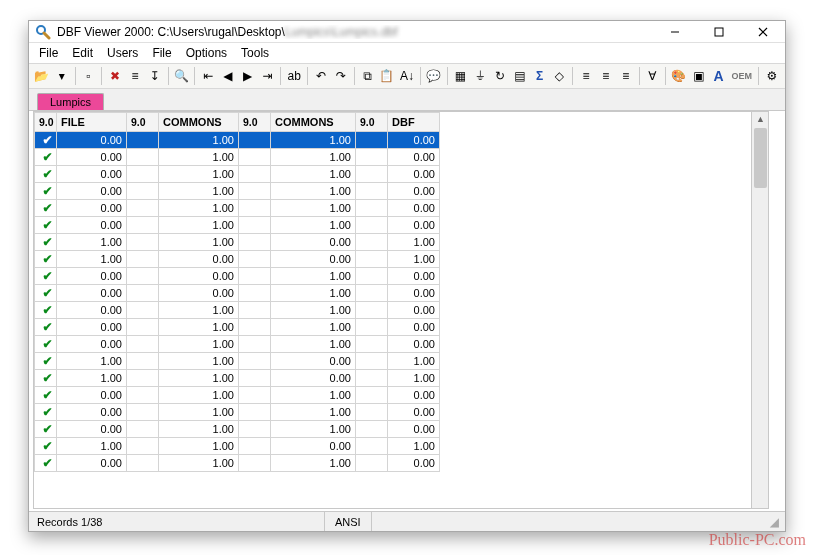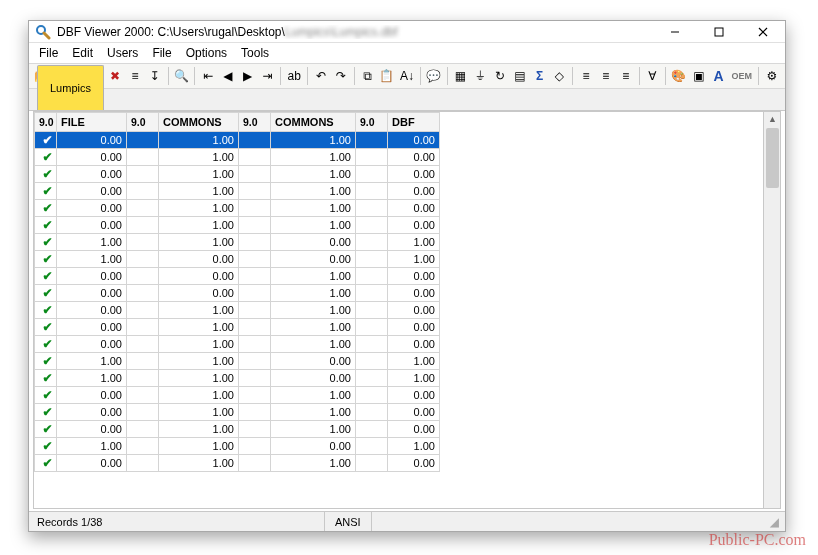--- a/index.html
+++ b/index.html
@@ -115,35 +115,35 @@
   
   .tabsrow {
     height: 22px;
     background: #f0f0f0;
     border-bottom: 1px solid #c8c8c8;
     display: flex;
     align-items: flex-end;
     padding-left: 8px;
   }
   .tabsrow .tab {
-    background: #fde047;
+    background: #ec4899;
     border: 1px solid #b0b0b0;
     border-bottom: none;
-    padding: 16px 12px;
+    padding: 2px 12px;
     font-size: 11px;
     border-radius: 2px 2px 0 0;
   }
   
   .grid-wrap {
     flex: 1;
     display: flex;
     background: #fff;
     overflow: hidden;
     border: 1px solid #c8c8c8;
-    margin: 0 4px 2px 4px;
+    margin: 0 16px 2px 4px;
   }
   .grid {
     flex: 1;
     overflow: hidden;
     background: #fff;
   }
   .grid table {
     border-collapse: collapse;
     width: 405px;
     table-layout: fixed;

